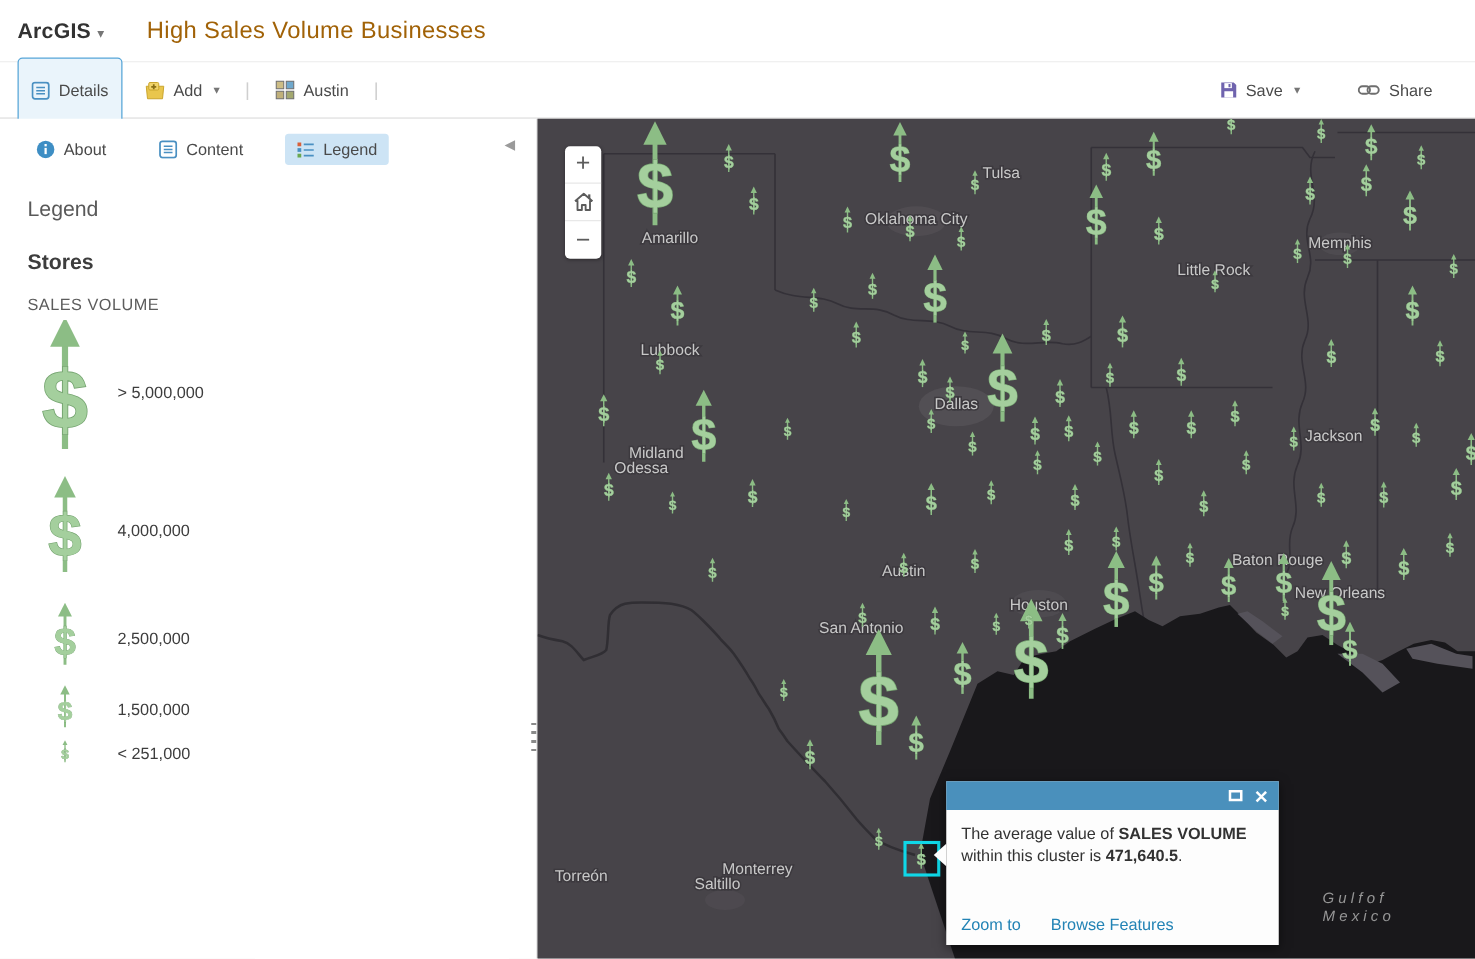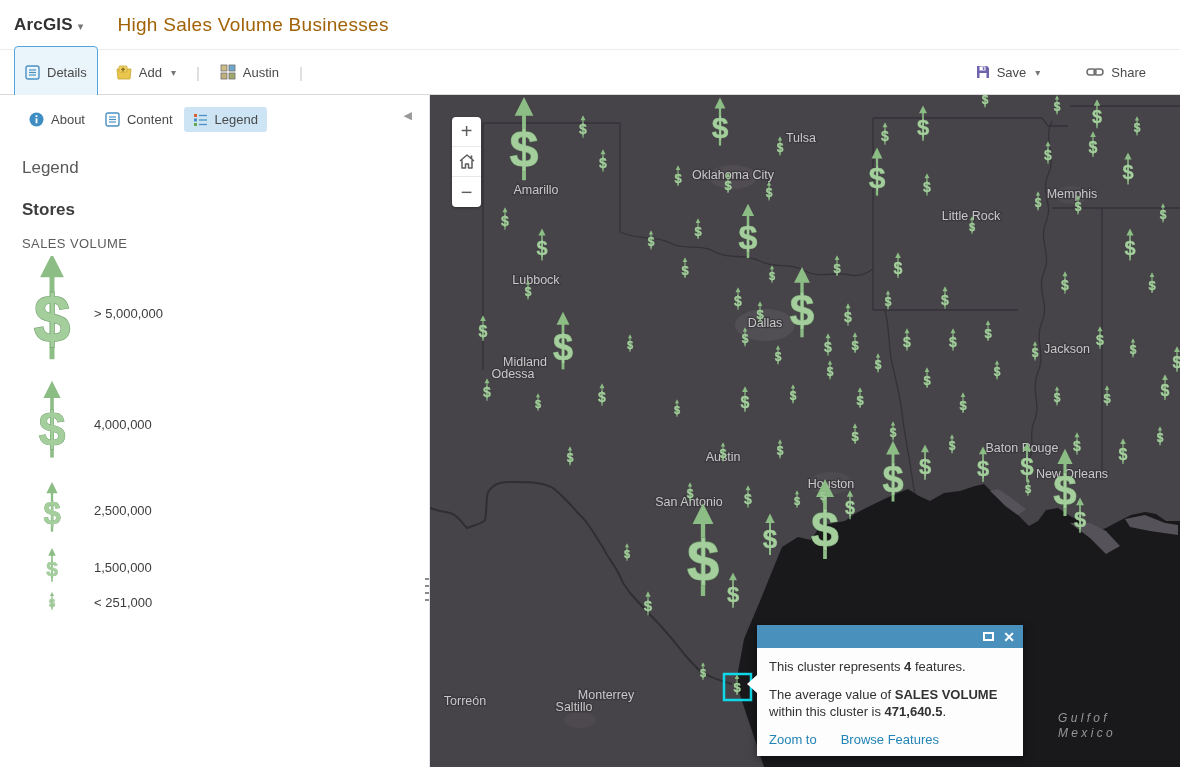--- a/index.html
+++ b/index.html
@@ -19,21 +19,21 @@
              border-bottom:1px solid #d9d9d9; display:flex; align-items:center; padding:0 14px; font-size:13px; }
   .tbtn { display:flex; align-items:center; gap:7px; padding:18px 10px; border-radius:4px; cursor:pointer; color:#4a4a4a; }
   .tbtn.selected { border:1px solid #56a5d8; background:#eaf4fb; }
   .tb-sep { color:#cfcfcf; margin:0 10px; font-size:15px; }
   .caret { color:#767676; font-size:10px; margin-left:2px; }
   .toolbar-right { margin-left:auto; display:flex; align-items:center; gap:26px; padding-right:10px; }
   .icon-svg { display:inline-block; vertical-align:middle; }
 
   
   .panel { position:absolute; left:0; top:95px; width:424px; height:672px; background:#fff; }
-  .tabs { display:flex; align-items:center; gap:2px; padding:12px 0 0 20px; font-size:13px; }
+  .tabs { display:flex; align-items:center; gap:24px; padding:12px 0 0 20px; font-size:13px; }
   .tab { display:flex; align-items:center; gap:7px; padding:5px 9px; border-radius:3px; cursor:pointer; color:#4a4a4a; }
   .tab.active { background:#cde4f5; }
   .collapse-arrow { position:absolute; right:12px; top:14px; color:#9a9a9a; font-size:11px; cursor:pointer; }
   .legend-head { margin:26px 0 0 22px; font-size:17px; color:#595959; }
   .layer-name { margin:22px 0 0 22px; font-size:17px; font-weight:bold; color:#3d3d3d; }
   .field-name { margin:16px 0 0 22px; font-size:13px; color:#5c5c5c; letter-spacing:0.4px; }
   .legend-rows { margin:4px 0 0 10px; }
   .legend-row { display:flex; align-items:center; }
   .legend-symcell { width:80px; display:flex; justify-content:center; }
   .legend-label { font-size:13px; color:#3d3d3d; margin-left:4px; }
@@ -810,21 +810,20 @@
       <div class="zbtn">−</div>
     </div>
 
     <div class="popup">
       <div class="popup-tail"></div>
       <div class="popup-header">
         <span class="popup-max"></span>
         <span class="popup-close">✕</span>
       </div>
       <div class="popup-body">
-        <p><span>This cluster represents </span><b>4</b><span> features.</span></p>
         <p><span>The average value of </span><b>SALES VOLUME</b><span> within this cluster is </span><b>471,640.5</b><span>.</span></p>
       </div>
       <div class="popup-links">
         <a>Zoom to</a>
         <a>Browse Features</a>
       </div>
     </div>
   </div>
 
 </div>

